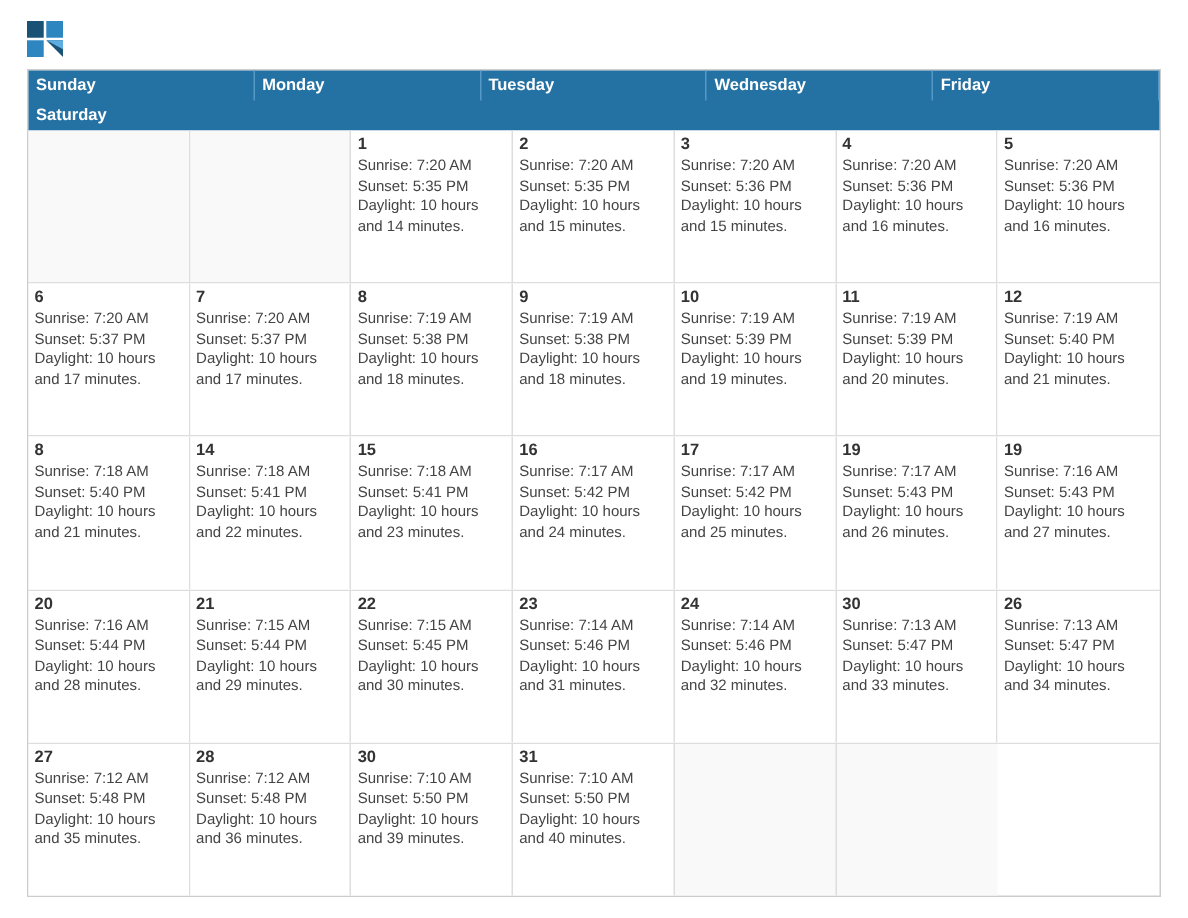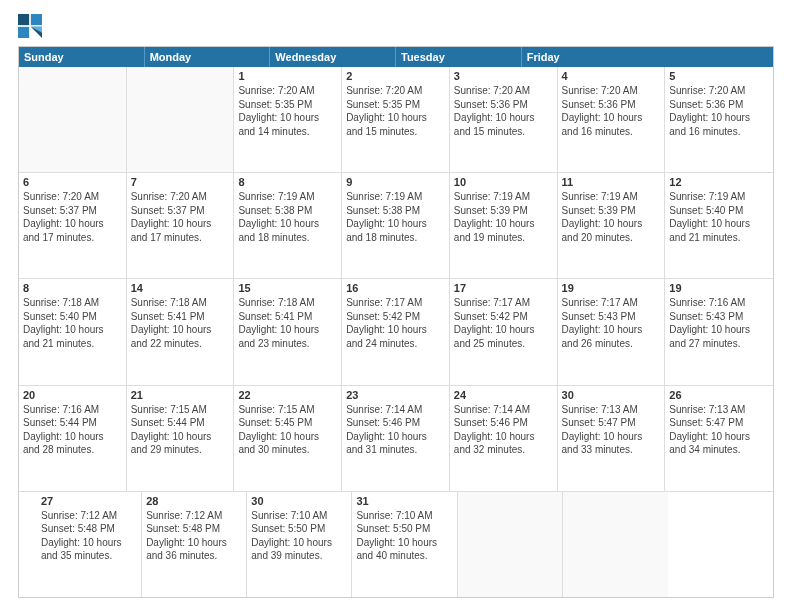--- a/index.html
+++ b/index.html
@@ -51,21 +51,21 @@
       color: #555;
     }
     .calendar {
       flex: 1;
       display: flex;
       flex-direction: column;
       border: 1px solid #ccc;
     }
     .cal-header {
       display: grid;
-      grid-template-columns: repeat(6, 1fr);
+      grid-template-columns: repeat(5, 1fr);
       background: #2471a3;
     }
     .cal-header-cell {
       color: #fff;
       font-size: 11px;
       font-weight: bold;
       text-align: left;
       padding: 4px 5px;
       border-right: 1px solid #5499c7;
     }
@@ -74,21 +74,21 @@
       flex: 1;
       display: flex;
       flex-direction: column;
     }
     .cal-week {
       display: grid;
       grid-template-columns: repeat(7, 1fr);
       flex: 1;
       border-bottom: 1px solid #ddd;
     }
-    .cal-week:last-child { border-bottom: none; margin-left: 18px; }
+    .cal-week:last-child { border-bottom: none; }
     .cal-cell {
       border-right: 1px solid #ddd;
       padding: 3px 4px;
       font-size: 8.5px;
       color: #333;
       background: #fff;
       vertical-align: top;
       overflow: hidden;
     }
     .cal-cell:last-child { border-right: none; }
@@ -127,23 +127,24 @@
     <div class="title-block">
       <div class="month-year"></div>
       <div class="location"></div>
     </div>
   </div>
 
   <div class="calendar">
     <div class="cal-header">
     <div class="cal-header-cell">Sunday</div>
         <div class="cal-header-cell">Monday</div>
+        <div class="cal-header-cell">Tuesday</div>
         <div class="cal-header-cell">Wednesday</div>
-        <div class="cal-header-cell">Tuesday</div>
         <div class="cal-header-cell">Friday</div>
+        <div class="cal-header-cell">Saturday</div>
       </div>
     <div class="cal-body">
     <div class="cal-week">
           <div class="cal-cell empty"></div>
           <div class="cal-cell empty"></div>
           <div class="cal-cell">
             <span class="day-num">1</span>
             <div class="cell-text">Sunrise: 7:20 AM<br>Sunset: 5:35 PM<br>Daylight: 10 hours and 14 minutes.</div>
           </div>
           <div class="cal-cell">

